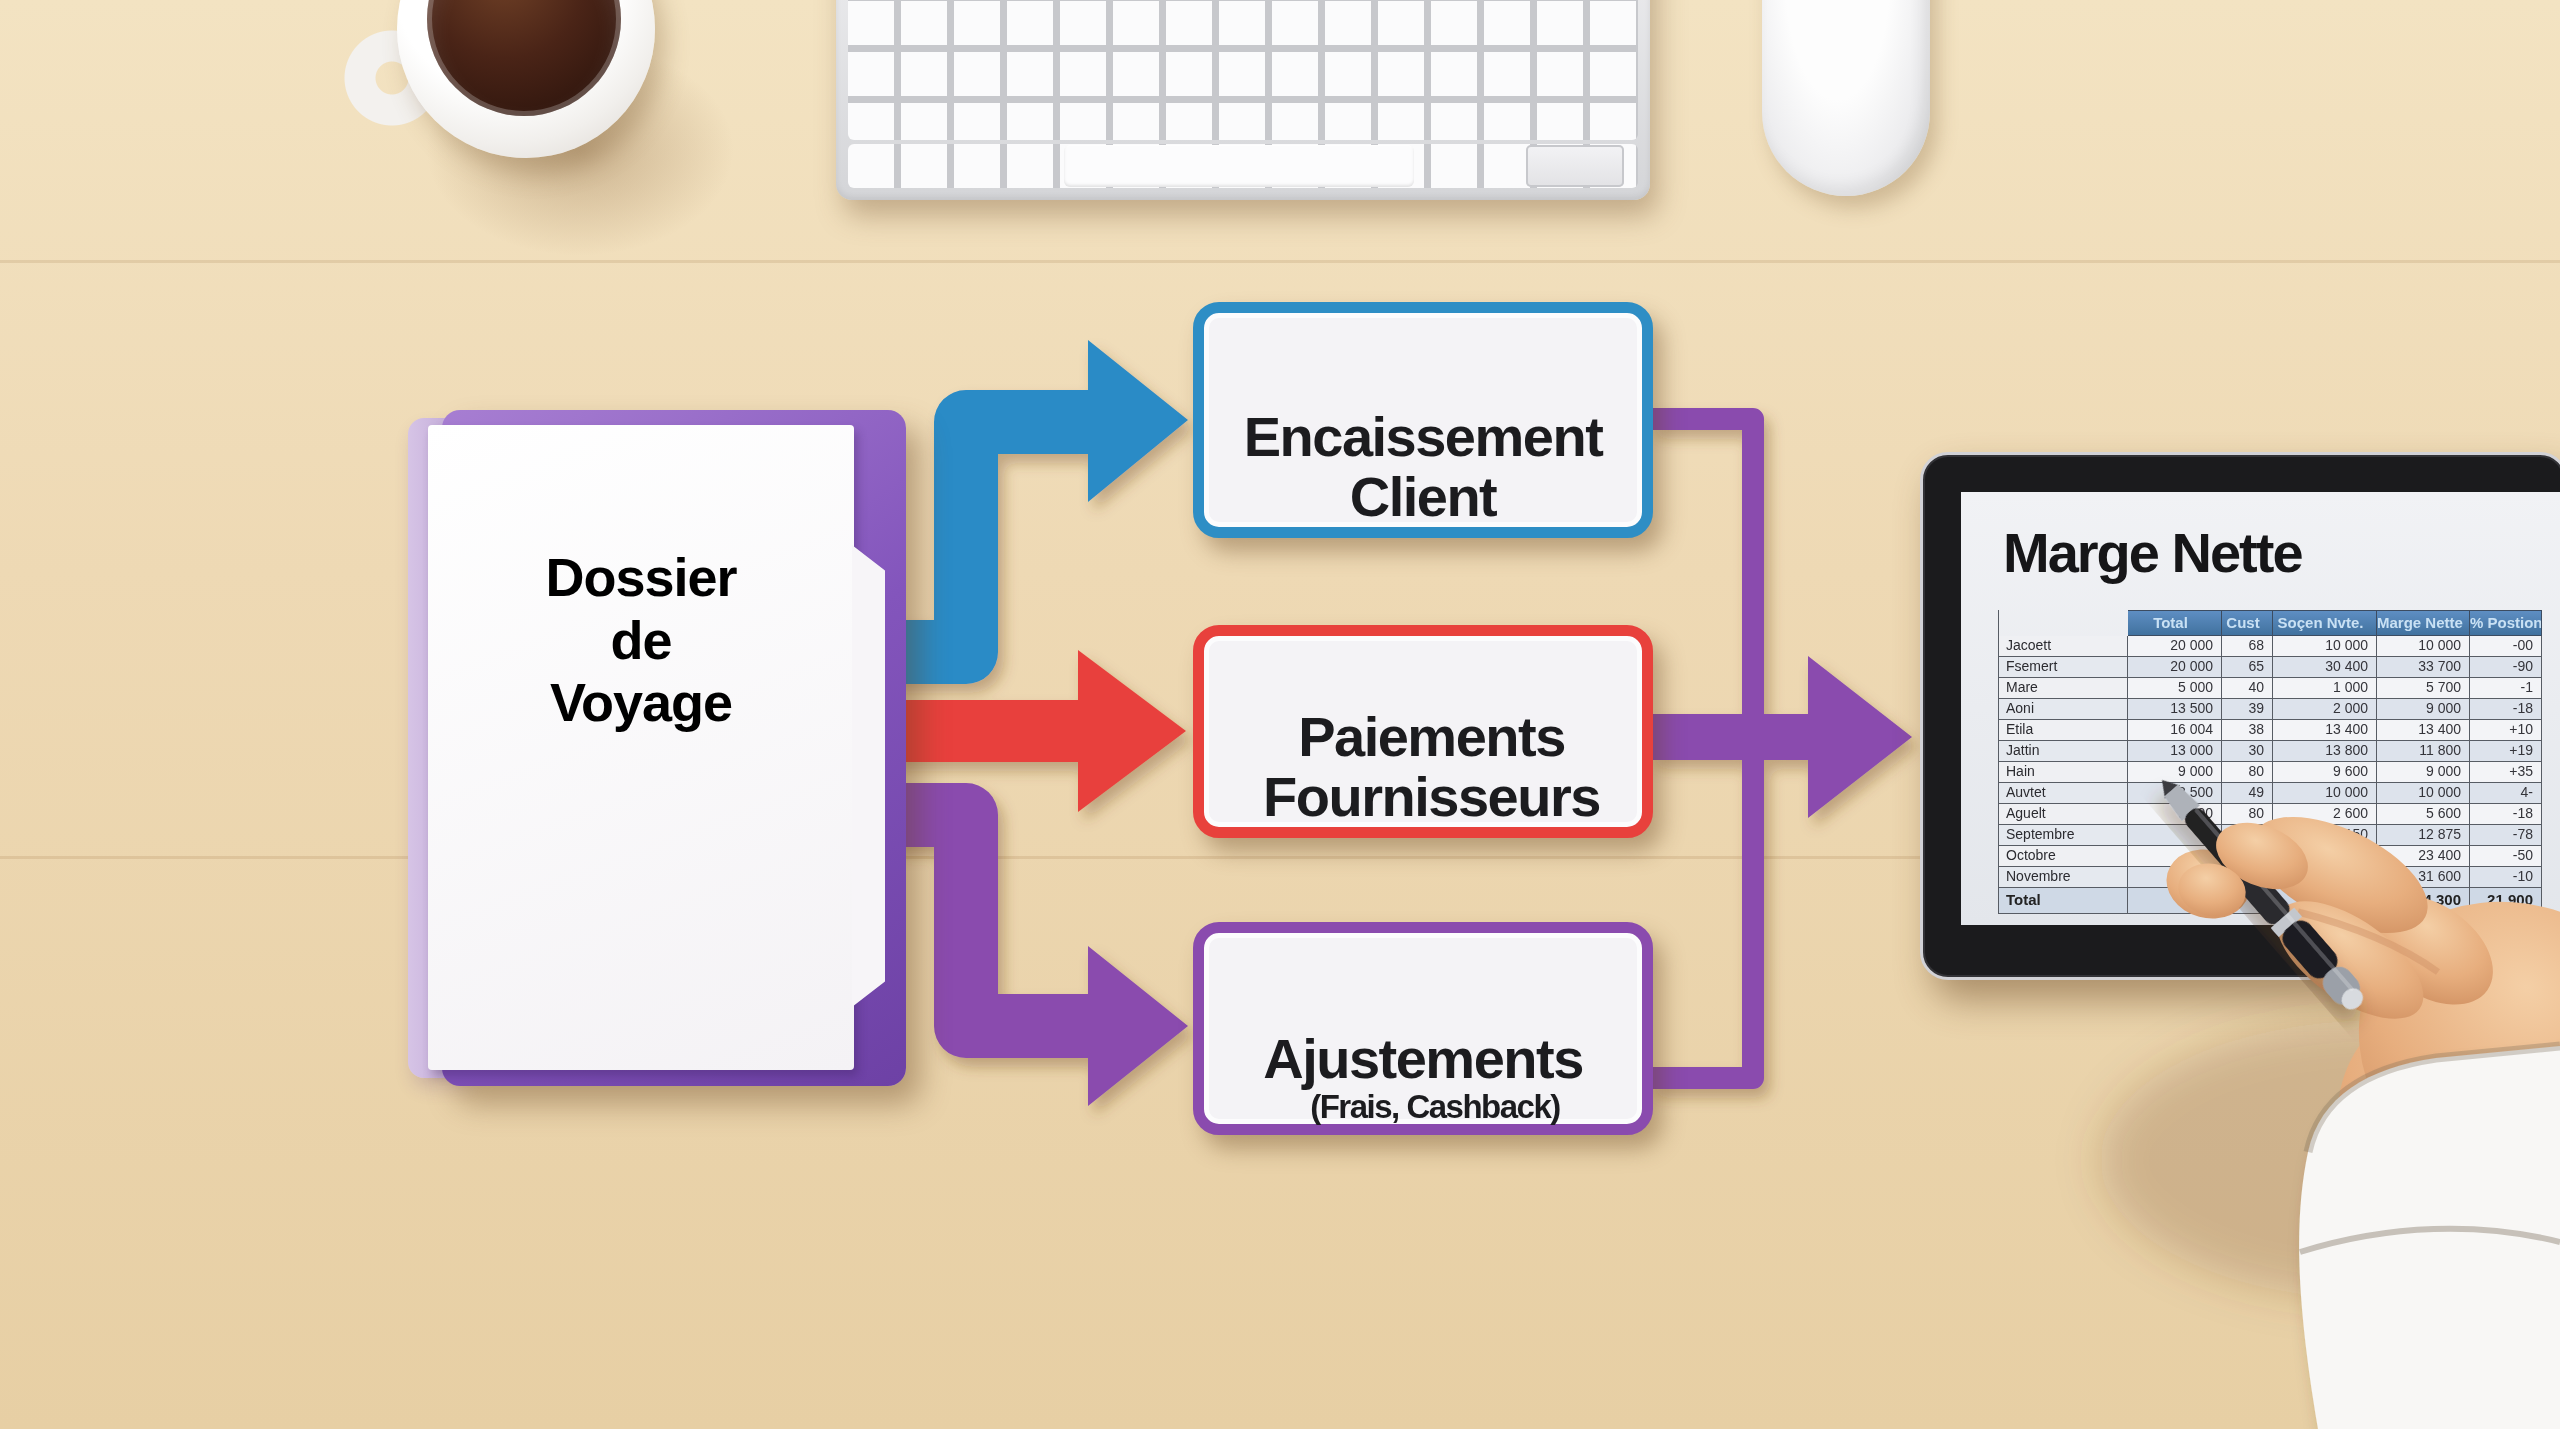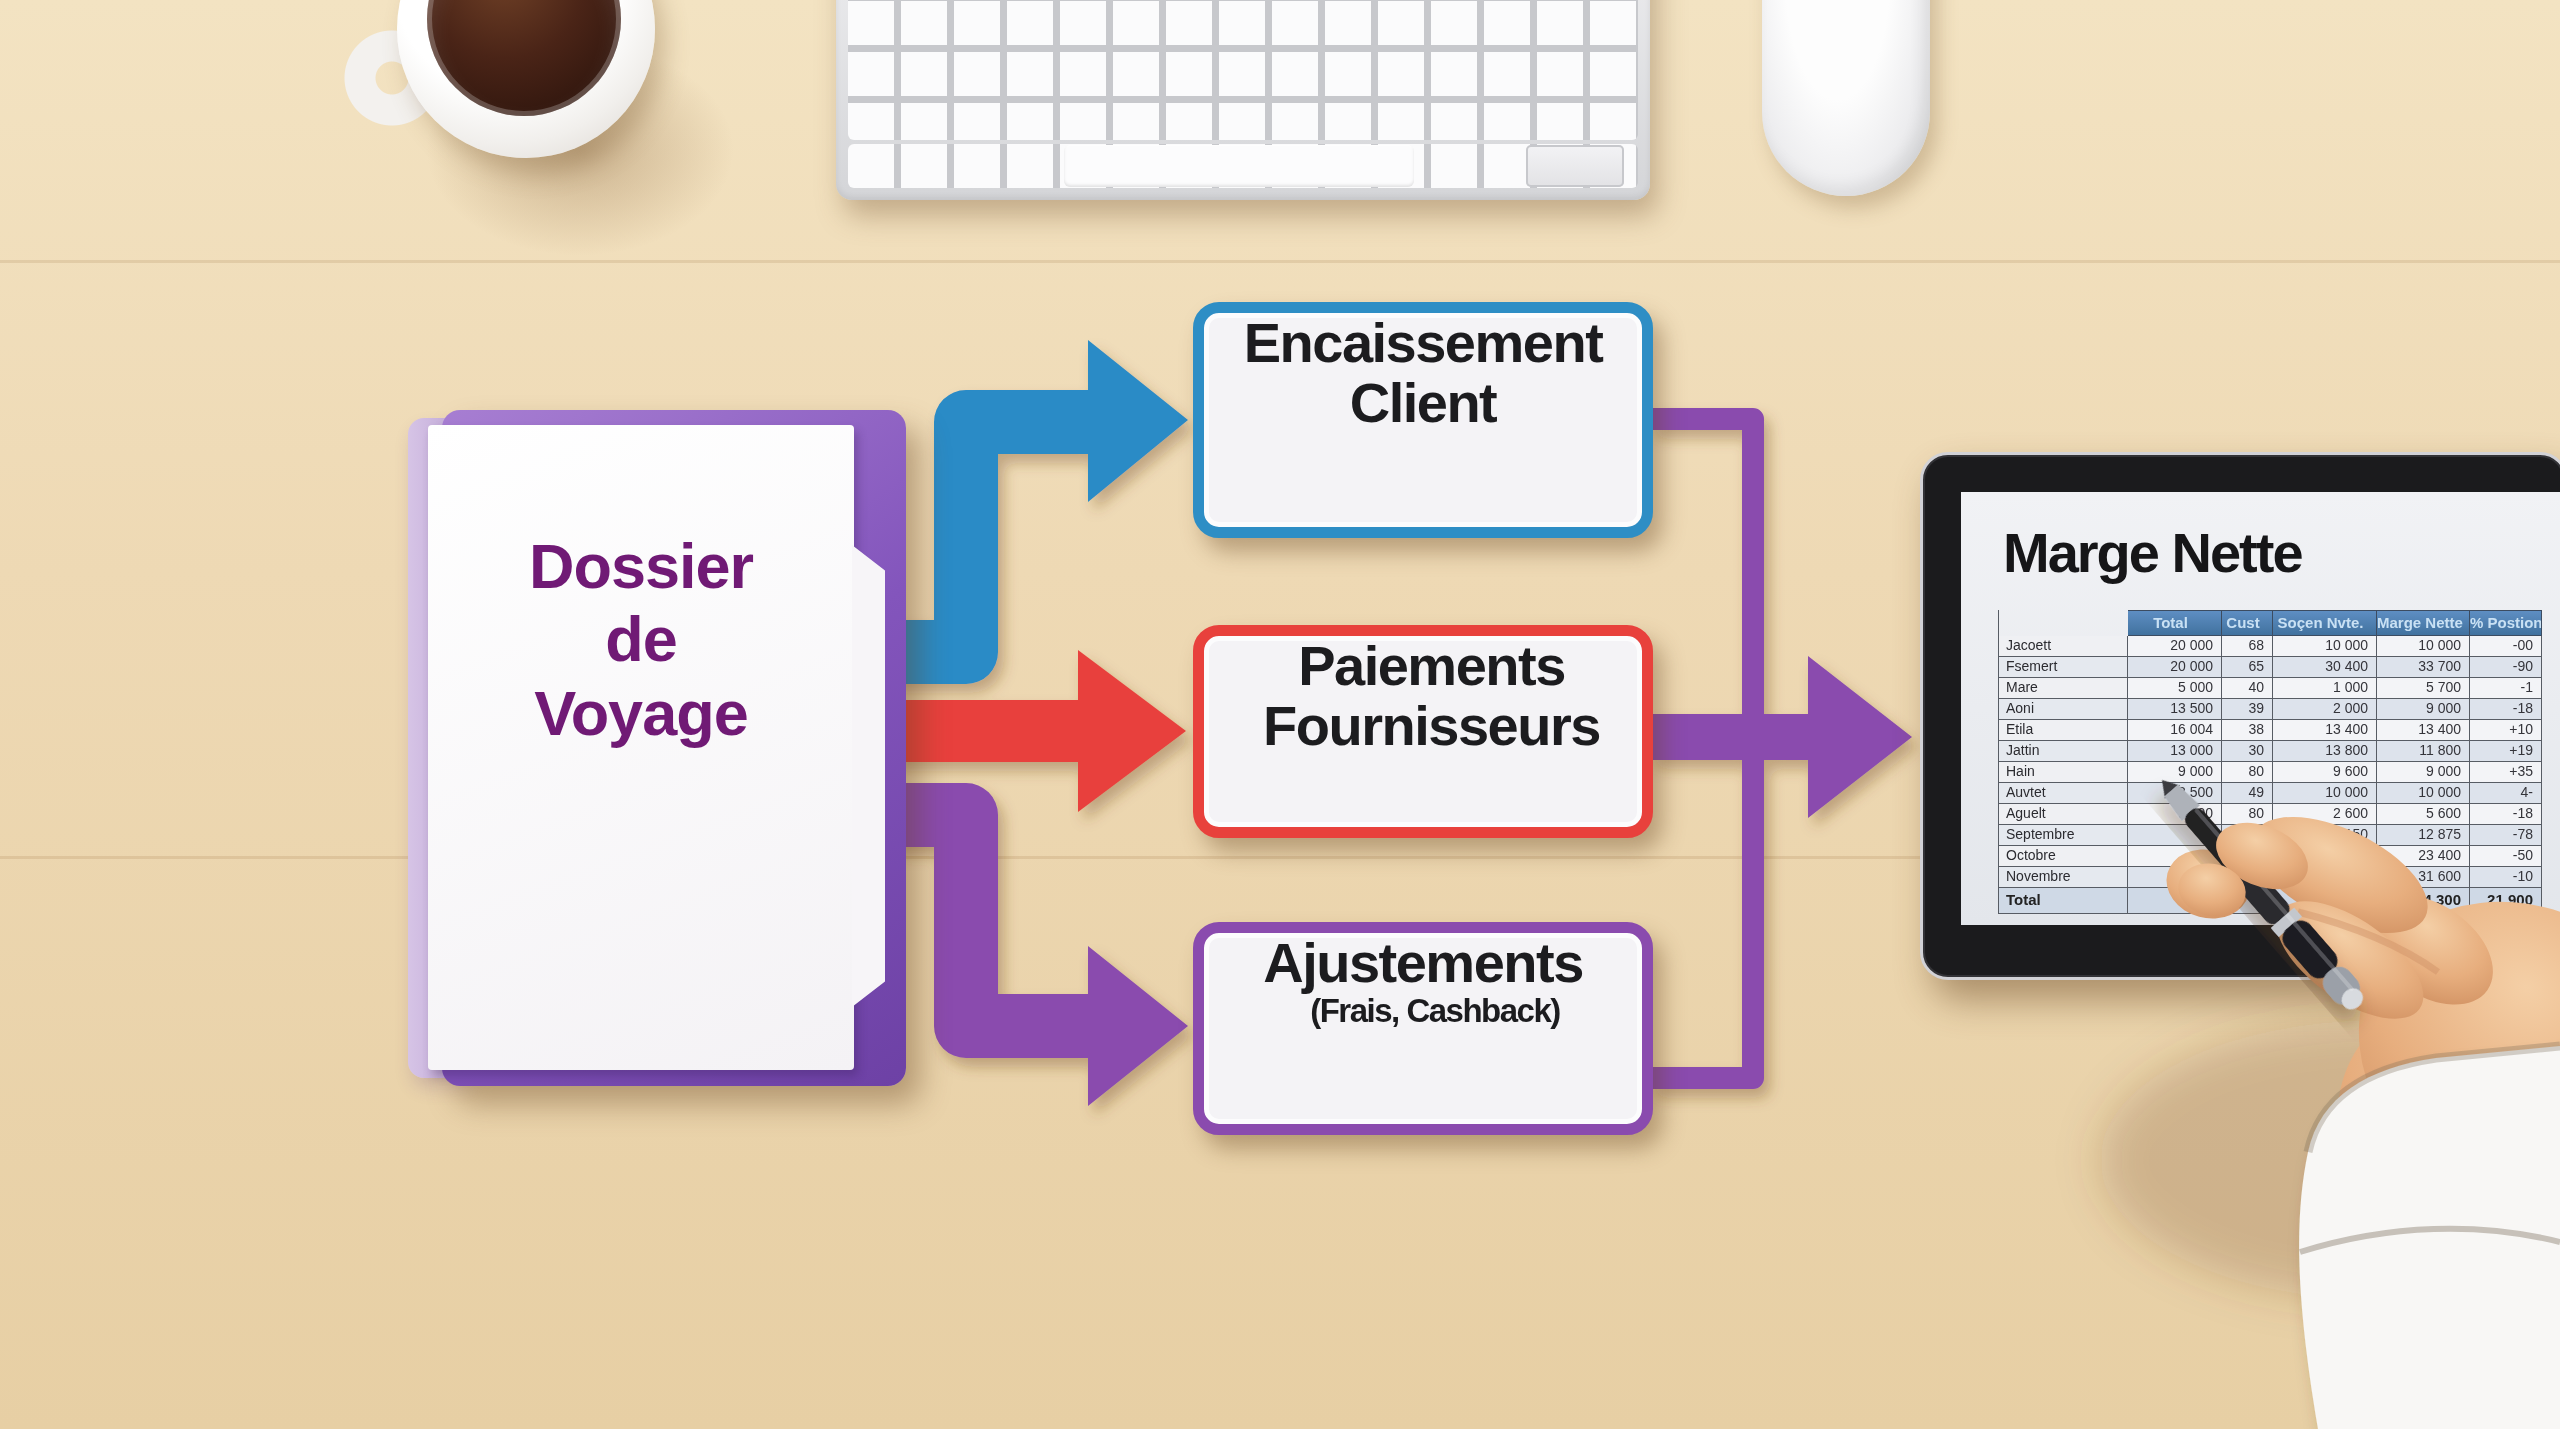--- a/index.html
+++ b/index.html
@@ -56,26 +56,26 @@
   .folder-body{position:absolute;left:34px;top:0;right:0;bottom:0;border-radius:18px;
     background:linear-gradient(145deg,#a77ed2 0%,#8355bc 50%,#6d41a5 100%);
     box-shadow:14px 18px 30px rgba(100,65,30,.40);}
   .folder-paper{position:absolute;left:20px;top:15px;width:426px;height:645px;border-radius:4px;
     background:linear-gradient(160deg,#ffffff,#f4f2f5);box-shadow:4px 6px 10px rgba(50,25,80,.28);}
   .folder-tab{position:absolute;left:444px;top:135px;width:33px;height:462px;background:#f7f5f8;
     clip-path:polygon(0 0,45% 2.5%,100% 5.5%,100% 94.5%,45% 97.5%,0 100%);
     box-shadow:3px 0 6px rgba(50,25,80,.25);}
   .folder-title{position:absolute;left:20px;top:15px;width:426px;height:430px;
     display:flex;flex-direction:column;align-items:center;justify-content:center;
-    font-weight:bold;font-size:63px;line-height:1.16;color:#701a75;letter-spacing:-1px;text-align:center;}
+    font-weight:bold;font-size:54px;line-height:1.16;color:#000000;letter-spacing:-1px;text-align:center;}
   
   .fbox{position:absolute;left:1193px;width:460px;box-sizing:border-box;background:#f4f3f6;
     border-radius:26px;border:11px solid #c2410c;
     box-shadow:10px 14px 22px rgba(100,65,30,.38), inset 0 0 0 5px rgba(255,255,255,.75);
-    display:flex;align-items:flex-start;justify-content:center;text-align:center;}
+    display:flex;align-items:flex-end;justify-content:center;text-align:center;}
   .b1{top:302px;height:236px;}
   .b2{top:625px;height:213px;}
   .b3{top:922px;height:213px;}
   .fbox-label{font-weight:bold;font-size:56px;line-height:1.07;color:#1c1c1f;letter-spacing:-1.5px;}
   .fbox-label .line{display:block;}
   .b3 .line2{font-size:33px;margin-left:24px;}
   
   .tablet{position:absolute;left:1920px;top:452px;width:648px;height:528px;box-sizing:border-box;
     background:#1b1b1d;border:3px solid #d2d2d6;border-radius:28px;
     box-shadow:12px 20px 36px rgba(95,60,25,.45), inset 0 0 0 2px #323236;}

